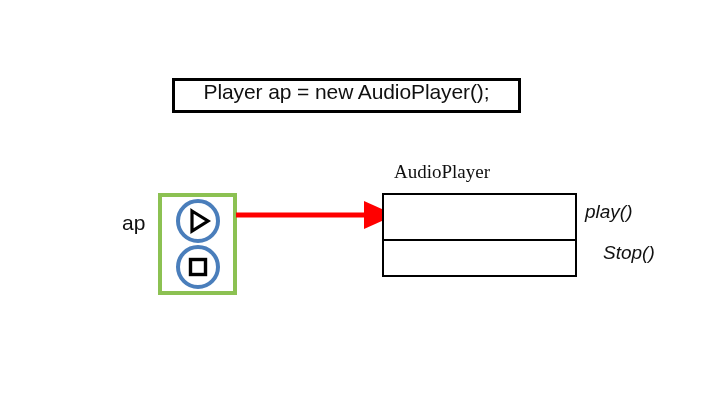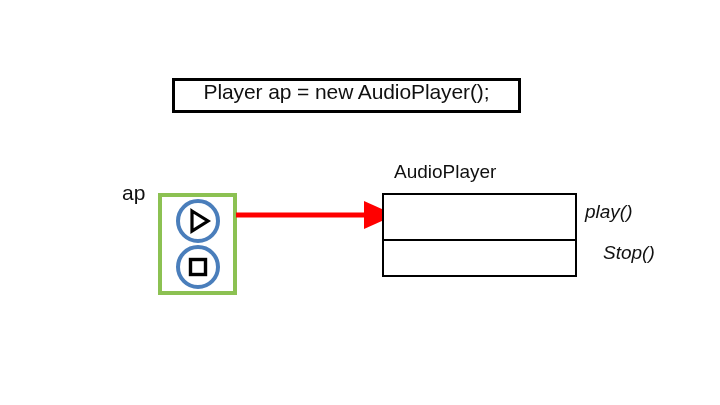--- a/index.html
+++ b/index.html
@@ -37,21 +37,21 @@
     color: #101010;
     line-height: 1;
     white-space: nowrap;
     letter-spacing: -0.1px;
   }
 
   
   .var-label {
     position: absolute;
     left: 122px;
-    top: 182px;
+    top: 212px;
     font-size: 21px;
     color: #101010;
     line-height: 1;
   }
 
   
   .object-box {
     position: absolute;
     left: 158px;
     top: 193px;
@@ -93,20 +93,21 @@
   }
 
   
   .class-caption {
     position: absolute;
     left: 394px;
     top: 162px;
     font-size: 19px;
     color: #101010;
     line-height: 1;
+    font-family: Liberation Serif, serif;
   }
 
   
   .instance-box {
     position: absolute;
     left: 382px;
     top: 193px;
     width: 195px;
     height: 84px;
     border: 2px solid #000000;

